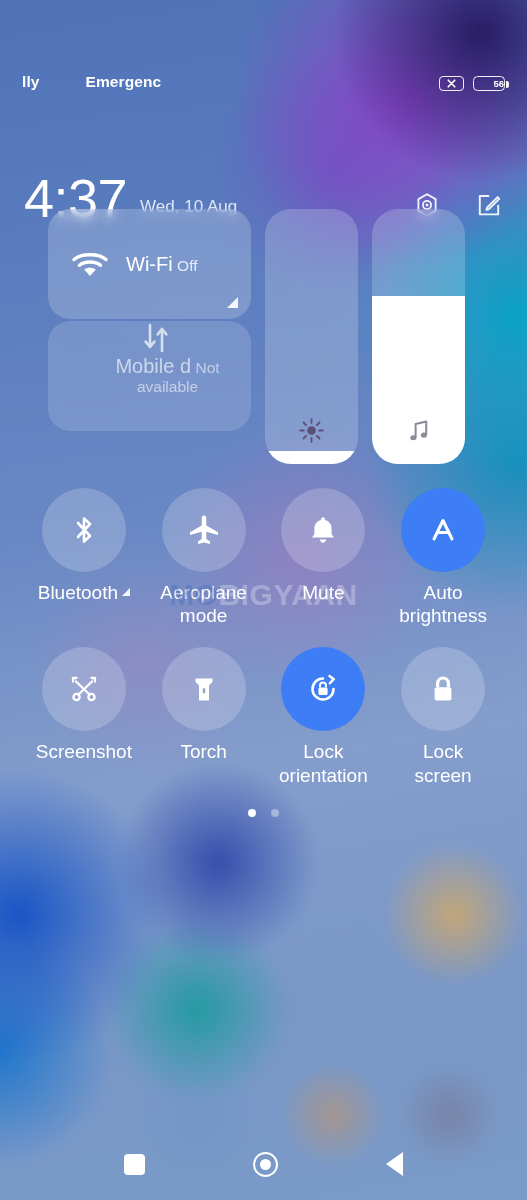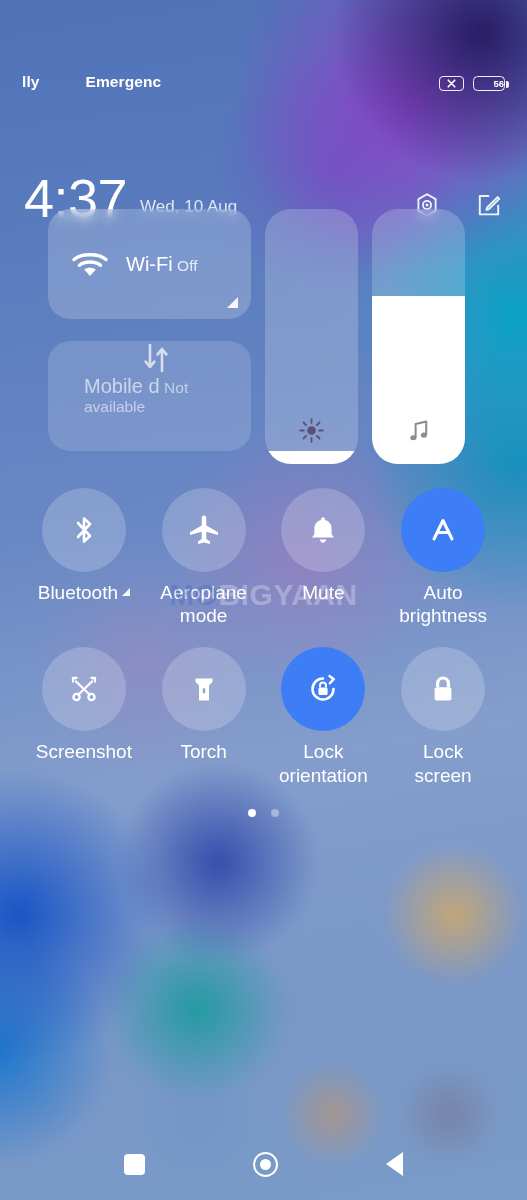--- a/index.html
+++ b/index.html
@@ -70,21 +70,21 @@
   }
   #time{ font-size:54px; font-weight:300; color:#fff; line-height:.93; letter-spacing:-.5px;}
   #date{ font-size:17px; color:rgba(255,255,255,.82); margin-left:13px; margin-bottom:6px; font-weight:400;}
   #clock-actions{ margin-left:auto; display:flex; align-items:center; gap:34px; margin-bottom:4px;}
   .topicon{ width:28px;height:28px; cursor:pointer; }
 
   
   #panel{ position:absolute; top:209px; left:0; right:0; }
 
   #toptiles{ display:flex; padding:0 48px 0 48px; gap:14px; }
-  .bigcol{ display:flex; flex-direction:column; gap:22px; }
+  .bigcol{ display:flex; flex-direction:column; gap:2px;text-align:center; }
   .bigtile{
     width:203px; height:110px; border-radius:22px;
     background:rgba(255,255,255,.20);
     display:flex; align-items:center; padding-left:22px; position:relative;
     backdrop-filter:blur(6px);
   }
   .bigtile.dim{ background:rgba(255,255,255,.15);flex-direction:column; }
   .bt-ico{ width:42px; display:flex; align-items:center; justify-content:flex-start; }
   .bt-txt{ margin-left:14px; }
   .bt-title{ font-size:20px; color:#fff; font-weight:400; white-space:nowrap; line-height:1.15;}

